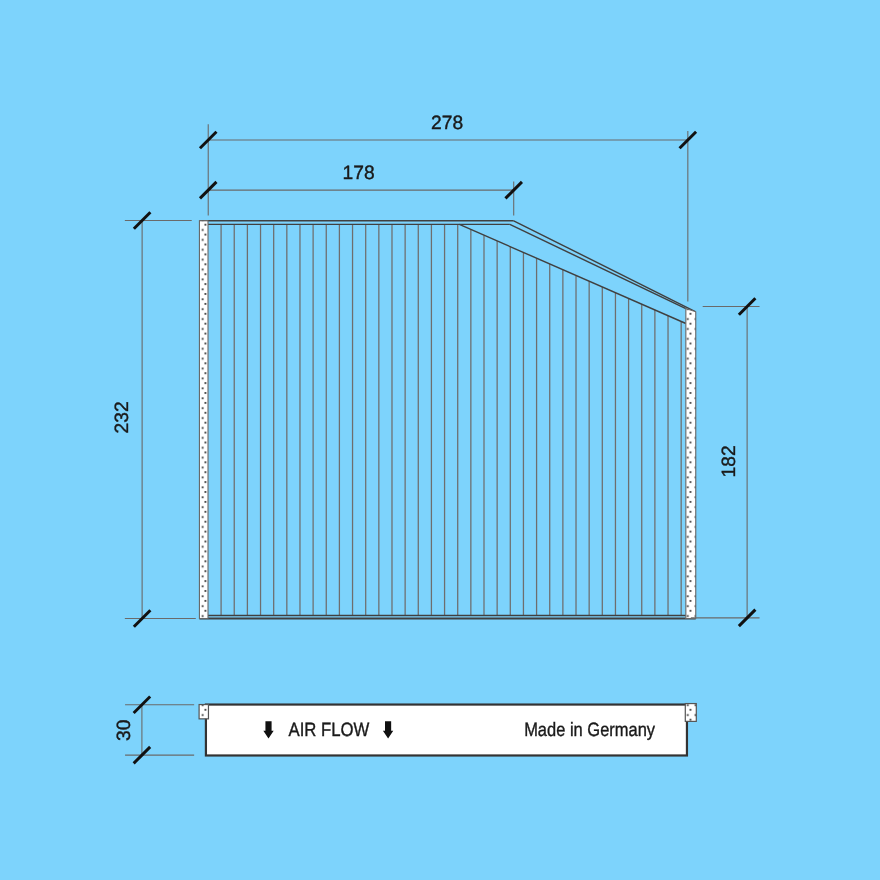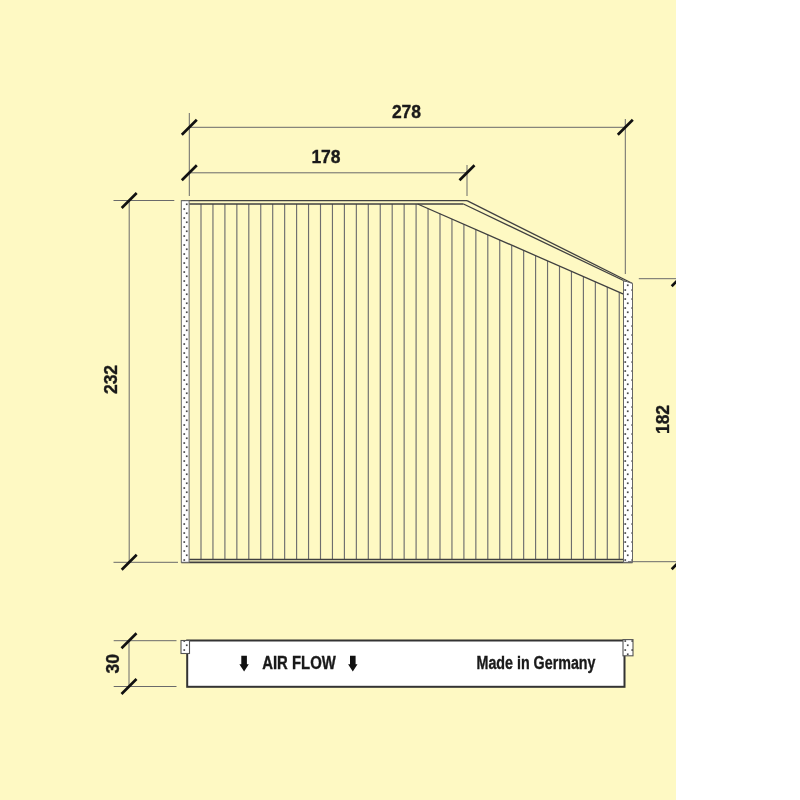--- a/index.html
+++ b/index.html
@@ -1,16 +1,16 @@
 <!DOCTYPE html>
 <html><head>
 <meta charset="utf-8">
 <style>
   html,body{margin:0;padding:0;background:#ffffff;}
-  .page{width:676px;height:800px;position:relative;background:#fef9c3;overflow:hidden;font-weight:bold;}
+  .page{width:800px;height:800px;position:relative;background:#7dd3fc;overflow:hidden;}
   text{font-family:"Liberation Sans", sans-serif; fill:#1a1a1a; stroke:#1a1a1a; stroke-width:0.35;}
 </style>
 </head>
 <body>
 <div class="page">
 <svg width="800" height="800" viewBox="0 0 800 800">
 <defs>
   <pattern id="stip" width="7" height="9" patternUnits="userSpaceOnUse">
     <rect width="7" height="9" fill="#ffffff"></rect>
     <rect x="1.4" y="1.2" width="1.7" height="1.7" fill="#4a4a4a"></rect>

